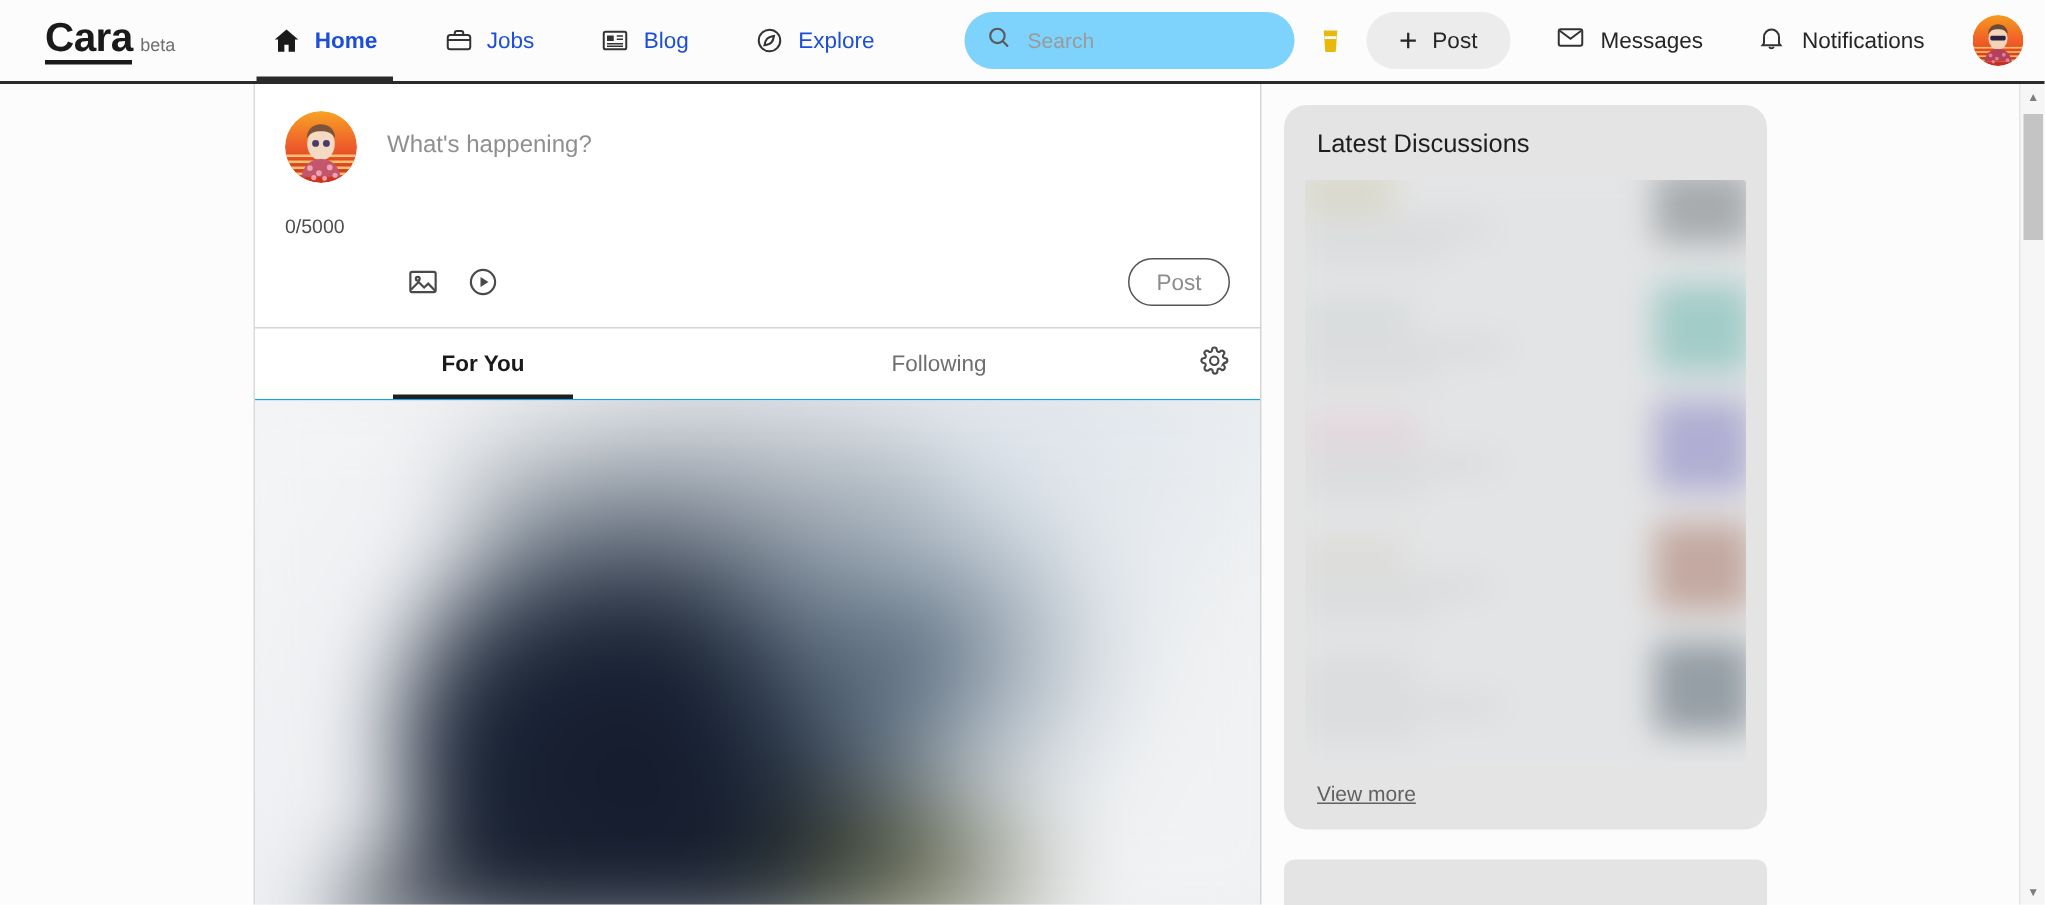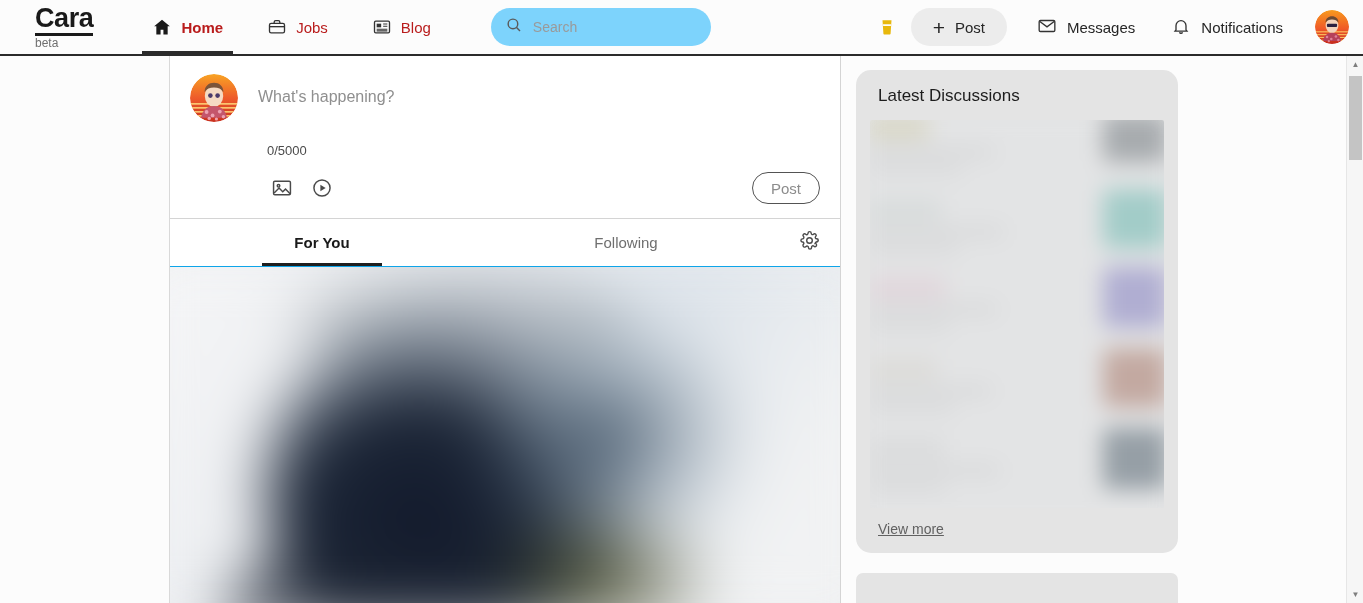--- a/index.html
+++ b/index.html
@@ -16,37 +16,36 @@
     position: absolute; top: 0; left: 0;
     width: 1363px; height: 56px;
     background: #fcfcfc;
     border-bottom: 2px solid #2b2b2b;
     display: flex; align-items: center;
   }
   .brand {
     display: flex; align-items: baseline;
     margin-left: 30px; margin-right: 42px;
     position: relative;
-    flex-direction: column;
   }
   .brand-name {
     font-size: 27px; font-weight: bold; color: #1a1a1a;
     letter-spacing: -0.4px;
     border-bottom: 3px solid #1a1a1a;
     padding-bottom: 1px;
     line-height: 1;
   }
   .brand-beta { font-size: 12px; color: #6e6e6e; margin-left: 5px; }
 
   .nav { display: flex; align-items: stretch; height: 56px; }
   .nav-item {
     display: flex; align-items: center; gap: 9px;
     padding: 0 22px; height: 56px;
     cursor: pointer; position: relative;
-    color: #b91c1c; font-size: 15px;
+    color: #1d4ed8; font-size: 15px;
   }
   .nav-item.active { font-weight: bold; }
   .nav-item.active::after {
     content: ""; position: absolute;
     left: 12px; right: 12px; bottom: 0; height: 4px;
     background: #2b2b2b;
   }
   .nav-icon { width: 20px; height: 20px; display: block; }
 
   .search-wrap {
@@ -110,21 +109,21 @@
   }
 
   
   .composer { padding: 18px 20px 14px 20px; border-bottom: 1px solid #d4d4d4; }
   .composer-top { display: flex; gap: 20px; }
   .composer-avatar { width: 48px; height: 48px; border-radius: 50%; overflow: hidden; flex: none; }
   .composer-placeholder {
     flex: 1; font-size: 16px; color: #8f8f8f; padding-top: 14px;
     cursor: text;
   }
-  .counter { font-size: 13px; color: #4b4b4b; margin-top: 21px; margin-left: 77px; }
+  .counter { font-size: 13px; color: #4b4b4b; margin-top: 21px; }
   .composer-actions {
     display: flex; align-items: center; margin-top: 14px; margin-left: 77px;
   }
   .media-btn { width: 30px; height: 30px; display:flex; align-items:center; justify-content:center; cursor: pointer; }
   .media-btn + .media-btn { margin-left: 10px; }
   .post-submit {
     margin-left: auto; width: 68px; height: 32px;
     border: 1px solid #545454; border-radius: 16px;
     display: flex; align-items: center; justify-content: center;
     font-size: 15px; color: #8c8c8c; cursor: pointer; background: #fff;
@@ -237,20 +236,29 @@
       <span class="nav-icon">
         <svg viewBox="0 0 24 24" width="20" height="20" fill="none" stroke="#333" stroke-width="1.6">
           <rect x="3" y="5" width="18" height="14" rx="1.5"></rect>
           <rect x="5.6" y="8" width="5.4" height="4.4" fill="#333" stroke="none"></rect>
           <path d="M13.4 8.4h5M13.4 11h5M5.6 14.6h12.8M5.6 16.6h12.8" stroke-width="1.3"></path>
         </svg>
       </span>
       <span>Blog</span>
     </div>
 
+    <div class="nav-item">
+      <span class="nav-icon">
+        <svg viewBox="0 0 24 24" width="20" height="20" fill="none" stroke="#333" stroke-width="1.6">
+          <circle cx="12" cy="12" r="8.6"></circle>
+          <path d="M15.6 8.4c-5.4 1-6.8 2.4-7.6 7.4 5.4-1 6.8-2.4 7.6-7.4z"></path>
+        </svg>
+      </span>
+      <span>Explore</span>
+    </div>
 
   </nav>
 
   <div class="search-wrap">
     <span>
       <svg viewBox="0 0 24 24" width="18" height="18" fill="none" stroke="#5a5a5a" stroke-width="1.9">
         <circle cx="10.6" cy="10.6" r="6.4"></circle>
           <path d="M15.4 15.4 20 20"></path>
       </svg>
     </span>

